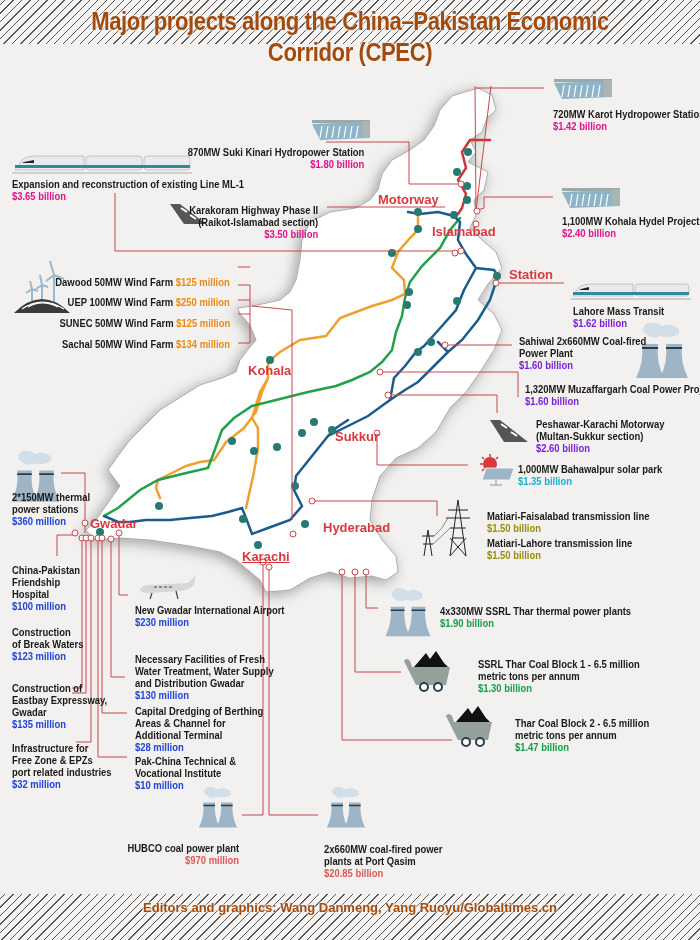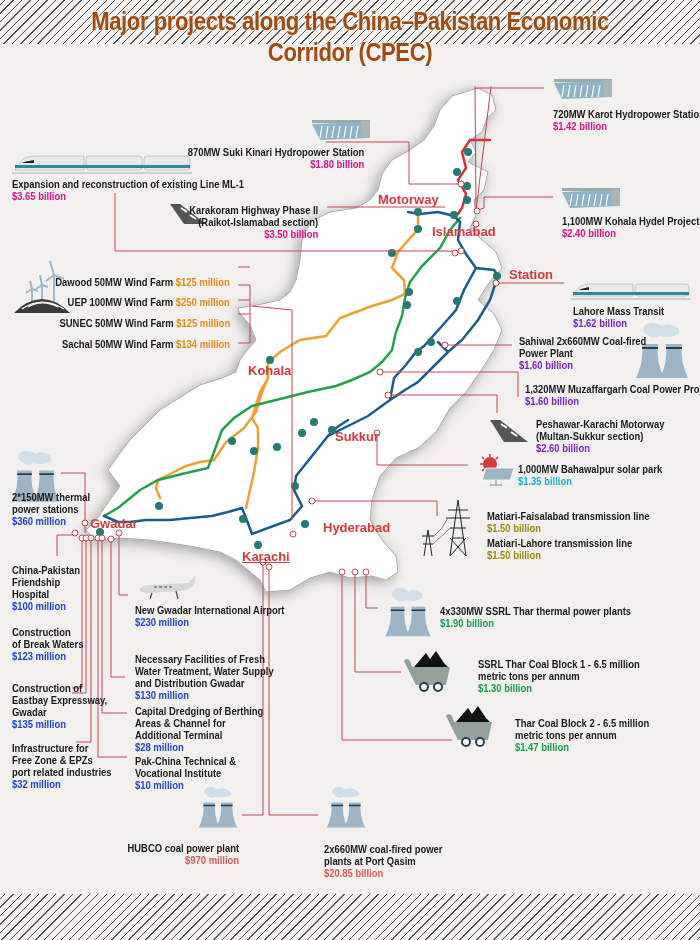--- a/index.html
+++ b/index.html
@@ -51,20 +51,21 @@
   .salmon { color: #d95a5a; }
   .icon { position: absolute; }
 </style>
 </head>
 <body>
 
 <div class="hatch top"></div>
 <div class="hatch bottom"></div>
 <div class="title">Major projects along the China–Pakistan Economic Corridor (CPEC)</div>
 <div class="source">
+  <div>Editors and graphics: Wang Danmeng, Yang Ruoyu/Globaltimes.cn</div>
 </div>
 
 <svg class="map-svg" width="700" height="940" viewBox="0 0 700 940">
   <defs>
     <filter id="sh" x="-10%" y="-10%" width="120%" height="120%">
       <feGaussianBlur in="SourceAlpha" stdDeviation="7"></feGaussianBlur>
       <feOffset dx="-3" dy="3"></feOffset>
       <feComponentTransfer>
           <feFuncA type="linear" slope="0.35"></feFuncA>
         </feComponentTransfer>

